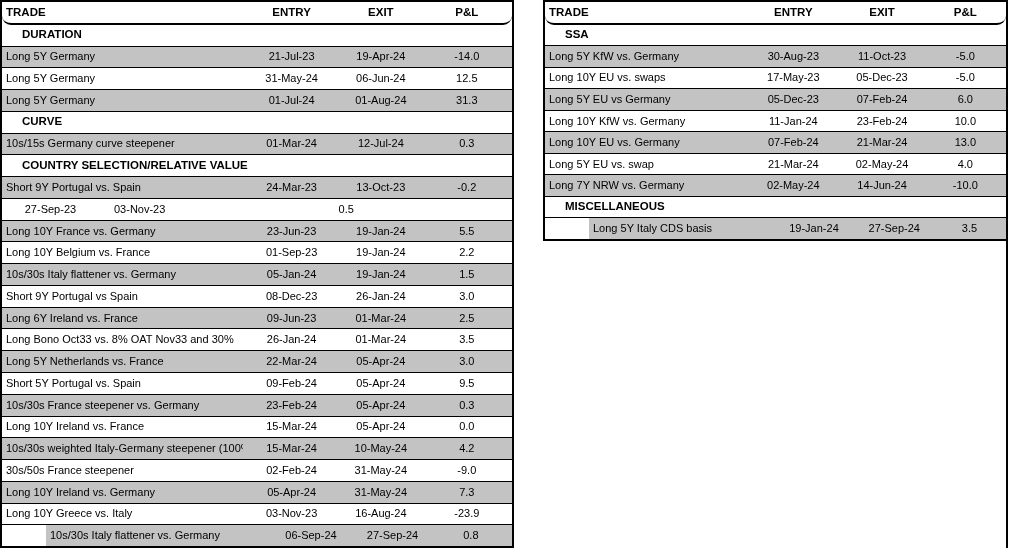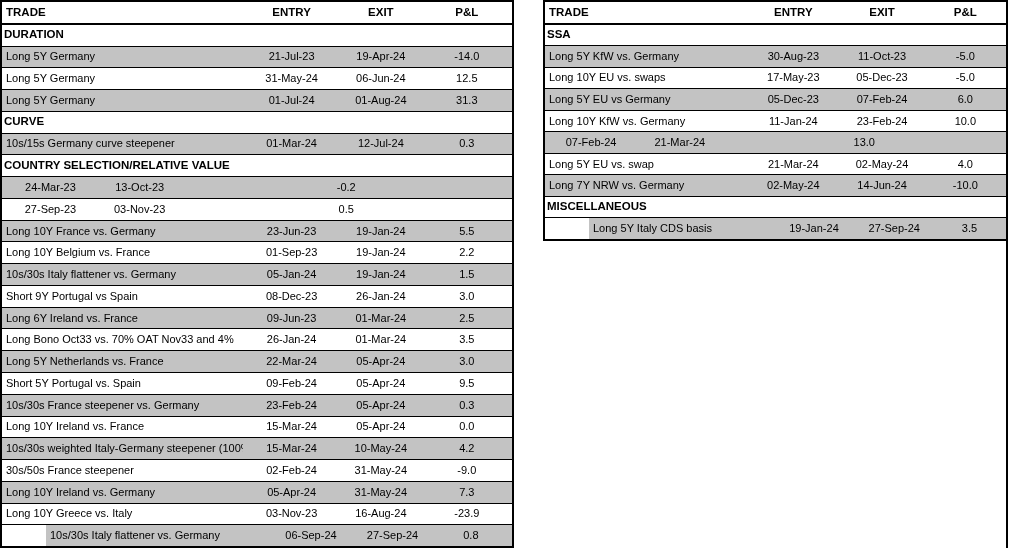--- a/index.html
+++ b/index.html
@@ -5,27 +5,27 @@
   html,body{margin:0;padding:0;background:#fff;}
   body{width:1010px;height:548px;font-family:"Liberation Sans",sans-serif;color:#000;}
   .stage{position:relative;width:1010px;height:548px;background:#fff;overflow:hidden;}
   .edge-line{position:absolute;top:0;left:1006px;width:2px;height:548px;background:#000;}
   .tbl{position:absolute;top:0;box-sizing:border-box;border:2px solid #000;background:#fff;
        display:flex;flex-direction:column;z-index:1;}
   #tbl-left{left:0;width:514px;height:548px;}
   #tbl-right{left:543px;width:465px;height:241px;}
   .row{flex:1;display:flex;align-items:center;border-bottom:1.5px solid #000;min-height:0;background:#fff;}
   .row:last-child{border-bottom:none;margin-left:44px;}
-  .row.head{border-bottom-width:2.5px;}
+  .row.head{border-bottom-width:2.5px;border-radius:9px;}
   .row.head .cell{font-weight:bold;font-size:11.5px;}
   .row.section .cell{font-weight:bold;font-size:11.5px;}
   .row.shade{background:var(--shade,#c3c3c3);}
   .cell{font-size:11px;line-height:1;white-space:nowrap;}
   .ct{padding-left:4px;overflow:hidden;}
-  .cfull{flex:1 1 100%;padding-left:2px;overflow:hidden;}
+  .cfull{flex:1 1 100%;padding-left:20px;overflow:hidden;}
   .ce,.cx,.cp{text-align:center;}
   .L .ct{flex:0 0 46.5%;}
   .L .ce{flex:0 0 19%;}
   .L .cx{flex:0 0 16%;}
   .L .cp{flex:1 1 auto;}
   .R .ct{flex:0 0 43%;}
   .R .ce{flex:0 0 20%;}
   .R .cx{flex:0 0 18.5%;}
   .R .cp{flex:1 1 auto;}
 </style>
@@ -68,20 +68,21 @@
       <div class="row shade">
         <div class="cell ct">10s/15s Germany curve steepener</div>
         <div class="cell ce">01-Mar-24</div>
         <div class="cell cx">12-Jul-24</div>
         <div class="cell cp">0.3</div>
       </div>
       <div class="row section">
         <div class="cell cfull">COUNTRY SELECTION/RELATIVE VALUE</div>
       </div>
       <div class="row shade">
+        <div class="cell ct">Short 9Y Portugal vs. Spain</div>
         <div class="cell ce">24-Mar-23</div>
         <div class="cell cx">13-Oct-23</div>
         <div class="cell cp">-0.2</div>
       </div>
       <div class="row">
         <div class="cell ce">27-Sep-23</div>
         <div class="cell cx">03-Nov-23</div>
         <div class="cell cp">0.5</div>
       </div>
       <div class="row shade">
@@ -108,21 +109,21 @@
         <div class="cell cx">26-Jan-24</div>
         <div class="cell cp">3.0</div>
       </div>
       <div class="row shade">
         <div class="cell ct">Long 6Y Ireland vs. France</div>
         <div class="cell ce">09-Jun-23</div>
         <div class="cell cx">01-Mar-24</div>
         <div class="cell cp">2.5</div>
       </div>
       <div class="row">
-        <div class="cell ct">Long Bono Oct33 vs. 70% OAT Nov33 and 4%</div>
+        <div class="cell ct">Long Bono Oct33 vs. 8% OAT Nov33 and 30%</div>
         <div class="cell ce">26-Jan-24</div>
         <div class="cell cx">01-Mar-24</div>
         <div class="cell cp">3.5</div>
       </div>
       <div class="row shade">
         <div class="cell ct">Long 5Y Netherlands vs. France</div>
         <div class="cell ce">22-Mar-24</div>
         <div class="cell cx">05-Apr-24</div>
         <div class="cell cp">3.0</div>
       </div>
@@ -203,20 +204,21 @@
         <div class="cell cx">07-Feb-24</div>
         <div class="cell cp">6.0</div>
       </div>
       <div class="row">
         <div class="cell ct">Long 10Y KfW vs. Germany</div>
         <div class="cell ce">11-Jan-24</div>
         <div class="cell cx">23-Feb-24</div>
         <div class="cell cp">10.0</div>
       </div>
       <div class="row shade">
+        <div class="cell ct">Long 10Y EU vs. Germany</div>
         <div class="cell ce">07-Feb-24</div>
         <div class="cell cx">21-Mar-24</div>
         <div class="cell cp">13.0</div>
       </div>
       <div class="row">
         <div class="cell ct">Long 5Y EU vs. swap</div>
         <div class="cell ce">21-Mar-24</div>
         <div class="cell cx">02-May-24</div>
         <div class="cell cp">4.0</div>
       </div>

